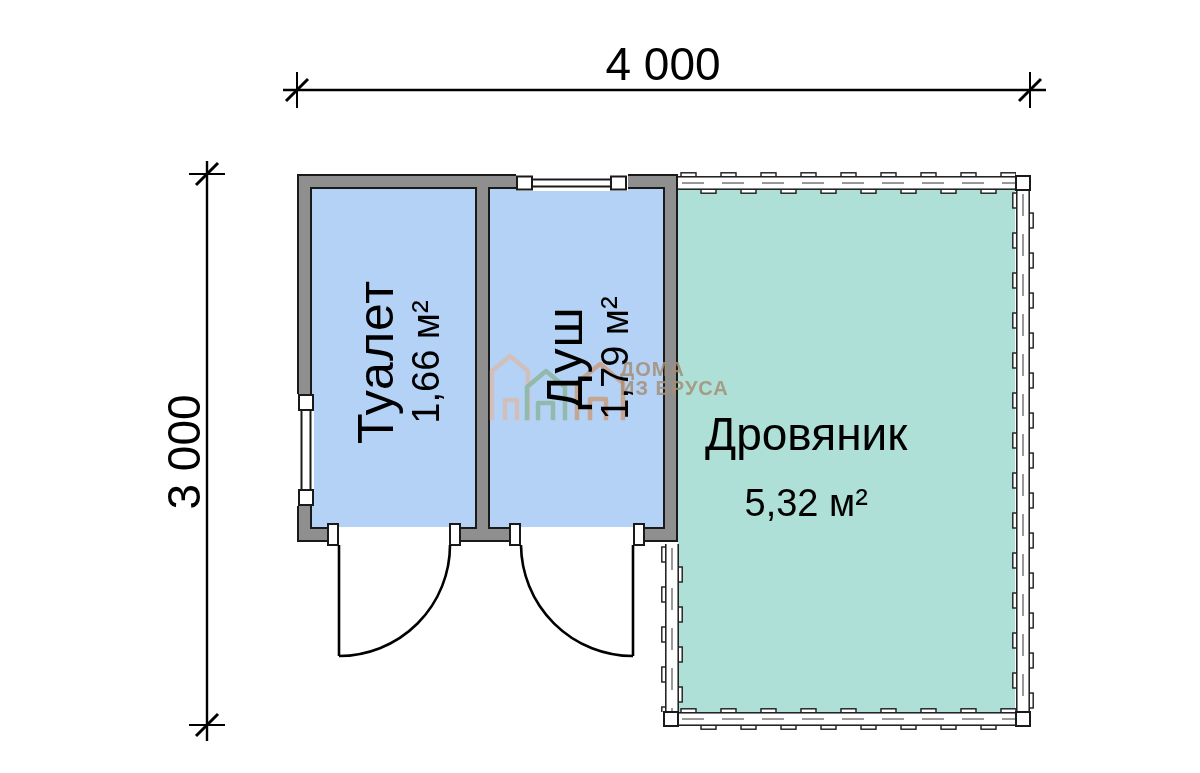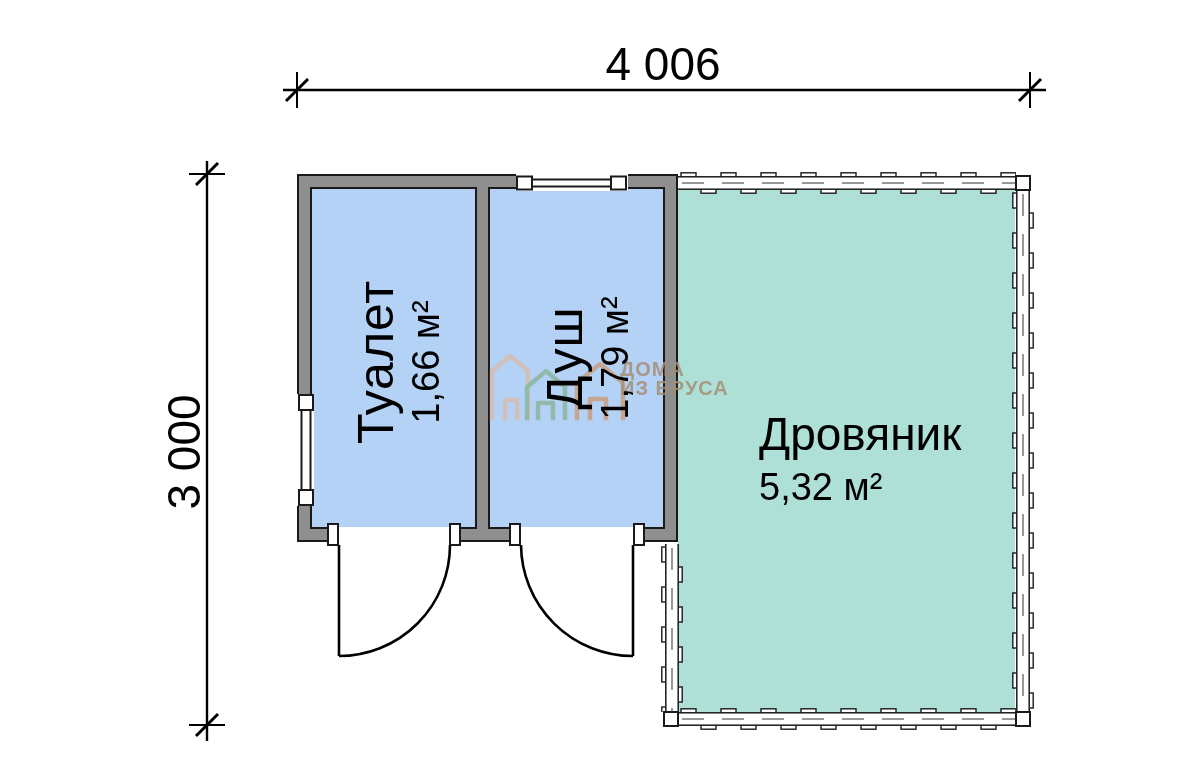--- a/index.html
+++ b/index.html
@@ -22,23 +22,23 @@
   .gap-door-2{left:520px;top:527px;width:114px;height:19px;}
   
   .overlay{left:0;top:0;width:1200px;height:773px;pointer-events:none;}
   
   .label{position:absolute;white-space:nowrap;}
   .rot{transform:translate(-50%,-50%) rotate(-90deg);text-align:center;}
   .room-name{font-size:50px;line-height:54px;letter-spacing:1px;}
   .room-area{font-size:38px;line-height:46px;}
   .lbl-toilet{left:399px;top:362px;}
   .lbl-shower{left:588px;top:358px;}
-  .lbl-shed{left:759px;top:408px;text-align:left;}
+  .lbl-shed{left:705px;top:408px;text-align:center;}
   .lbl-shed .room-name{font-size:46px;line-height:52px;letter-spacing:0;}
-  .lbl-shed .room-area{margin-top:4px;}
+  .lbl-shed .room-area{margin-top:20px;}
   .dim-text{font-size:46px;line-height:46px;}
   .dim-top-text{left:663px;top:64px;transform:translate(-50%,-50%);}
   .dim-left-text{left:184px;top:452px;}
   
   .wm-text{left:620px;top:360px;font-size:20px;line-height:19px;letter-spacing:1px;
            color:rgba(165,142,118,0.85);font-weight:bold;}
 </style>
 </head>
 <body>
 
@@ -138,21 +138,21 @@
       <path stroke="#7cab7c" d="M527 418 V387 L546 371 L565 387 V418 M538 418 V403 H553 V418"></path>
       <path stroke="#d08a52" d="M577 418 V383 L600 364 L623 383 V418 M590 418 V399 H606 V418"></path>
     </g>
   </svg>
 
   <div class="abs label wm-text">
     <div>ДОМА</div>
     <div>ИЗ БРУСА</div>
   </div>
 
-  <div class="abs label dim-text dim-top-text">4 006</div>
+  <div class="abs label dim-text dim-top-text">4 000</div>
   <div class="abs label dim-text rot dim-left-text">3 000</div>
 
   <div class="abs label rot lbl-toilet">
     <div class="room-name">Туалет</div>
     <div class="room-area">1,66 м²</div>
   </div>
   <div class="abs label rot lbl-shower">
     <div class="room-name">Душ</div>
     <div class="room-area">1,79 м²</div>
   </div>

